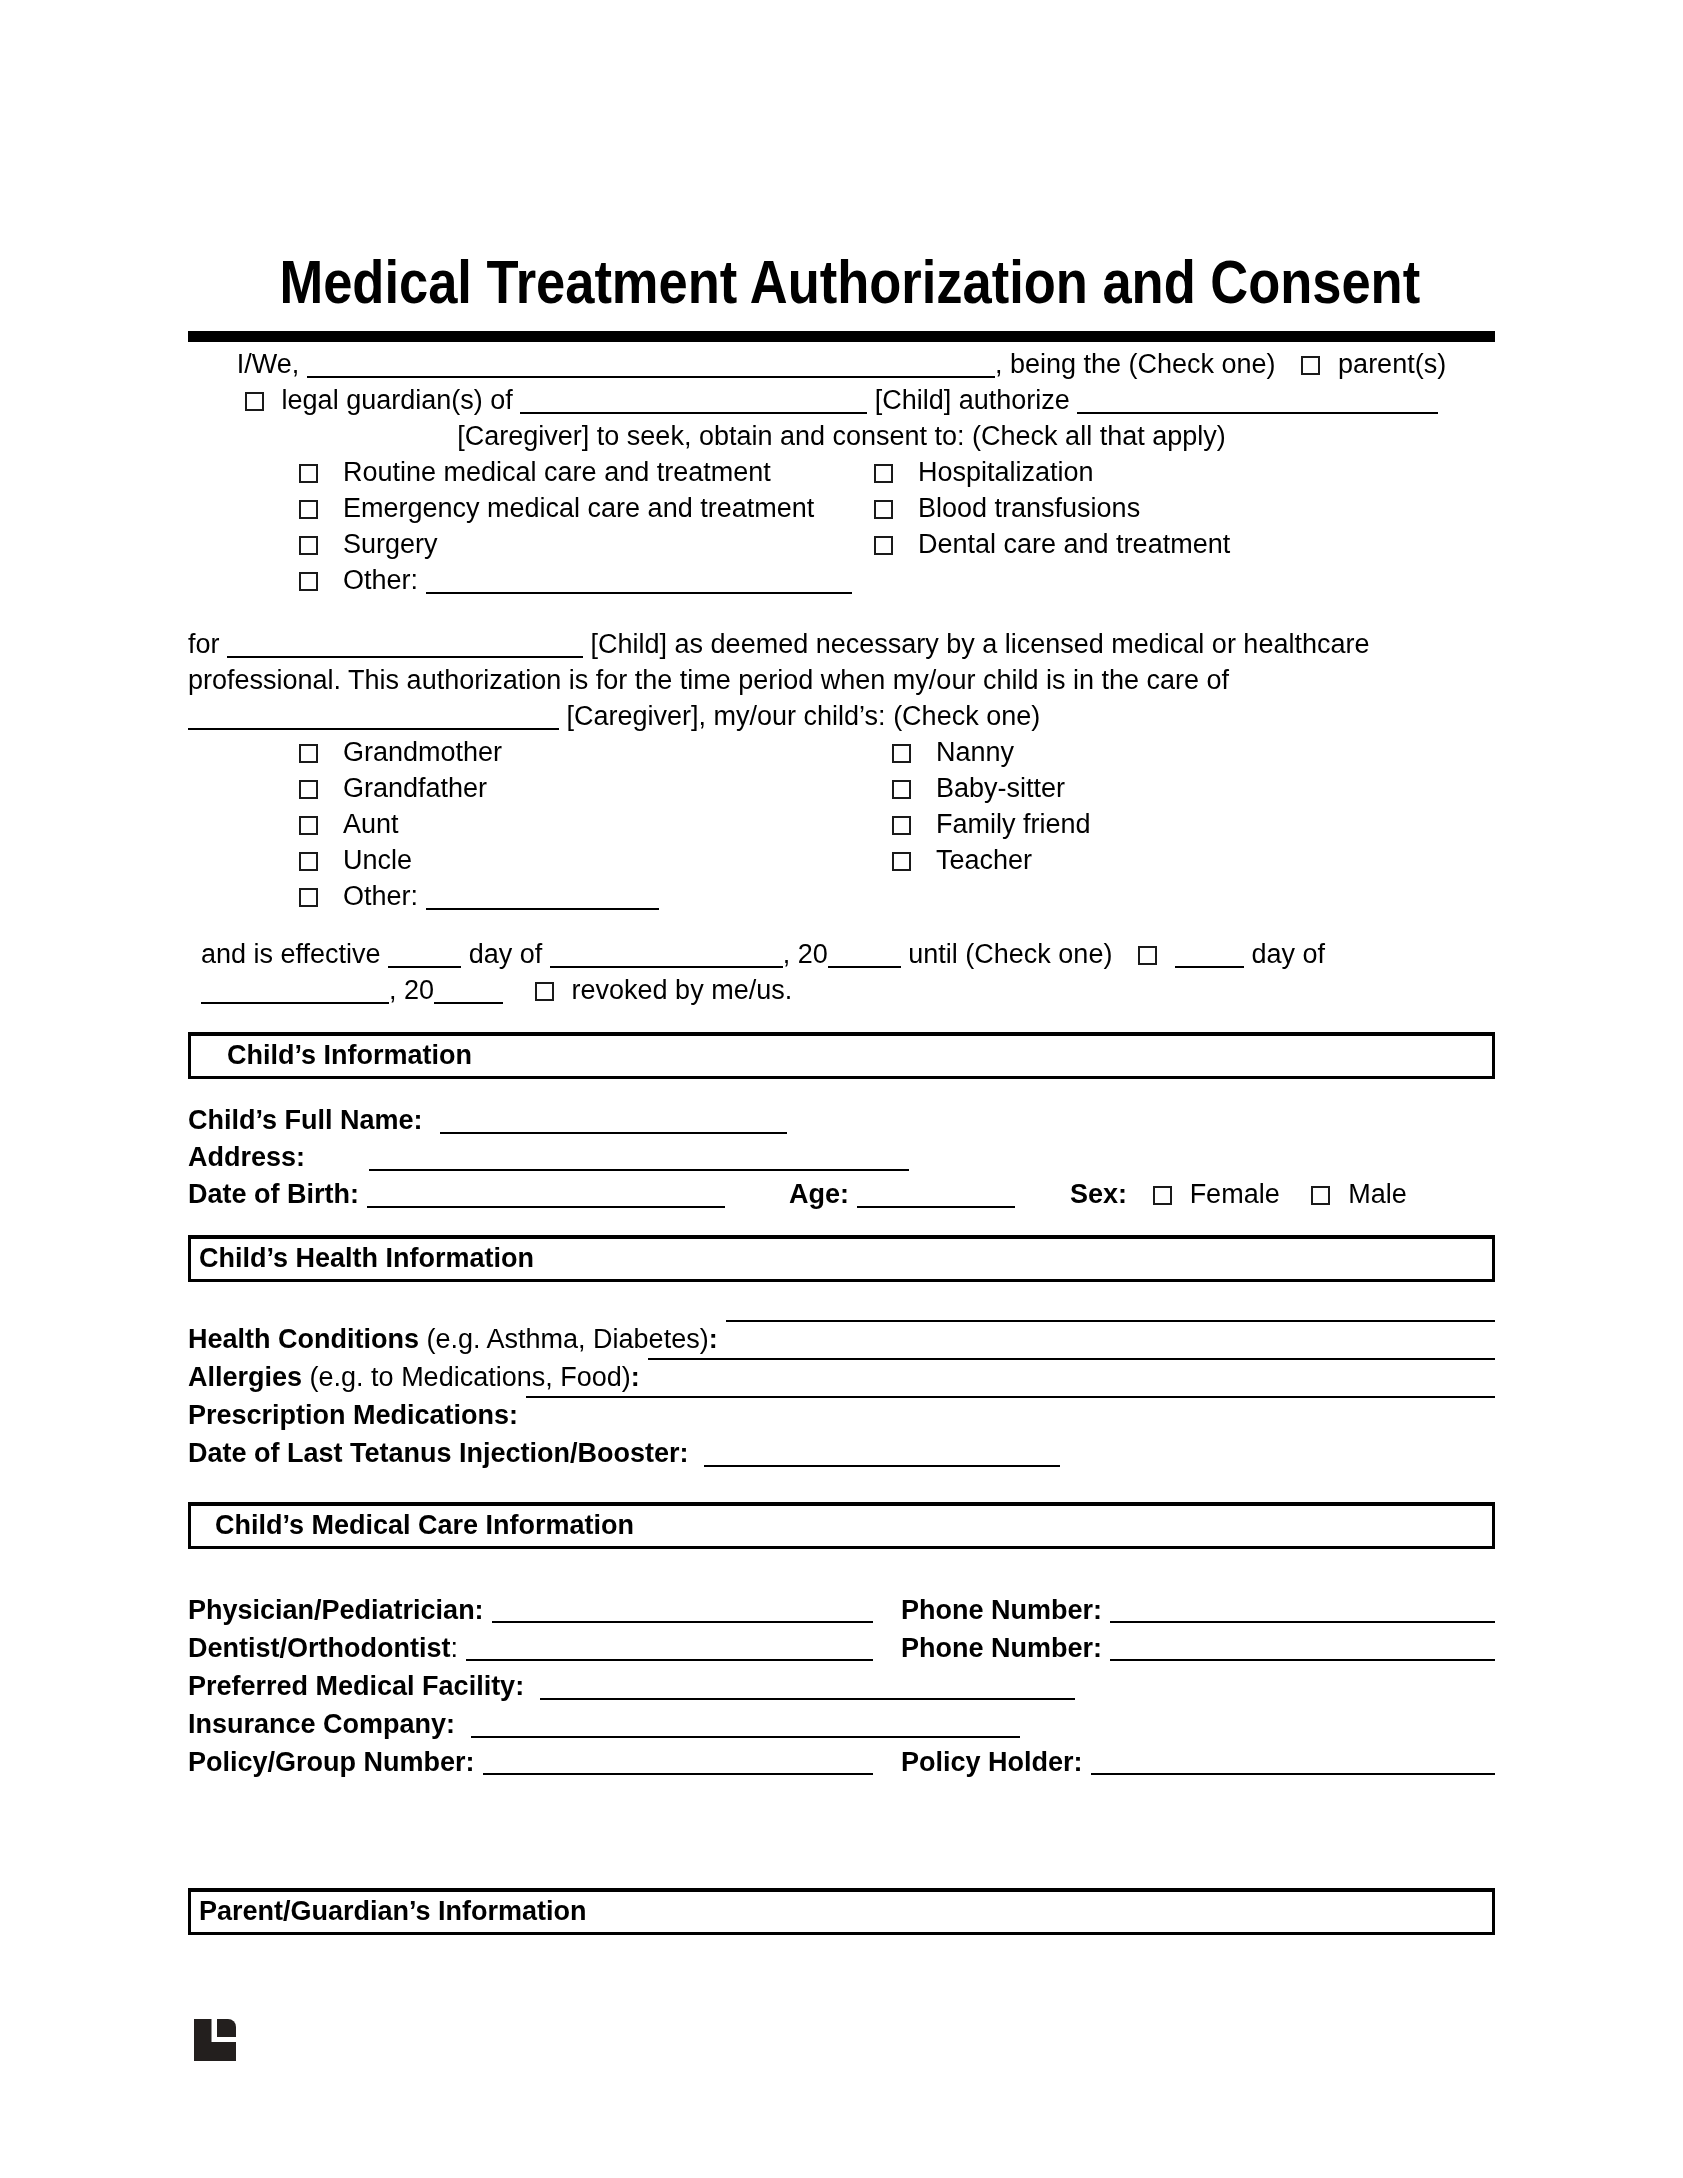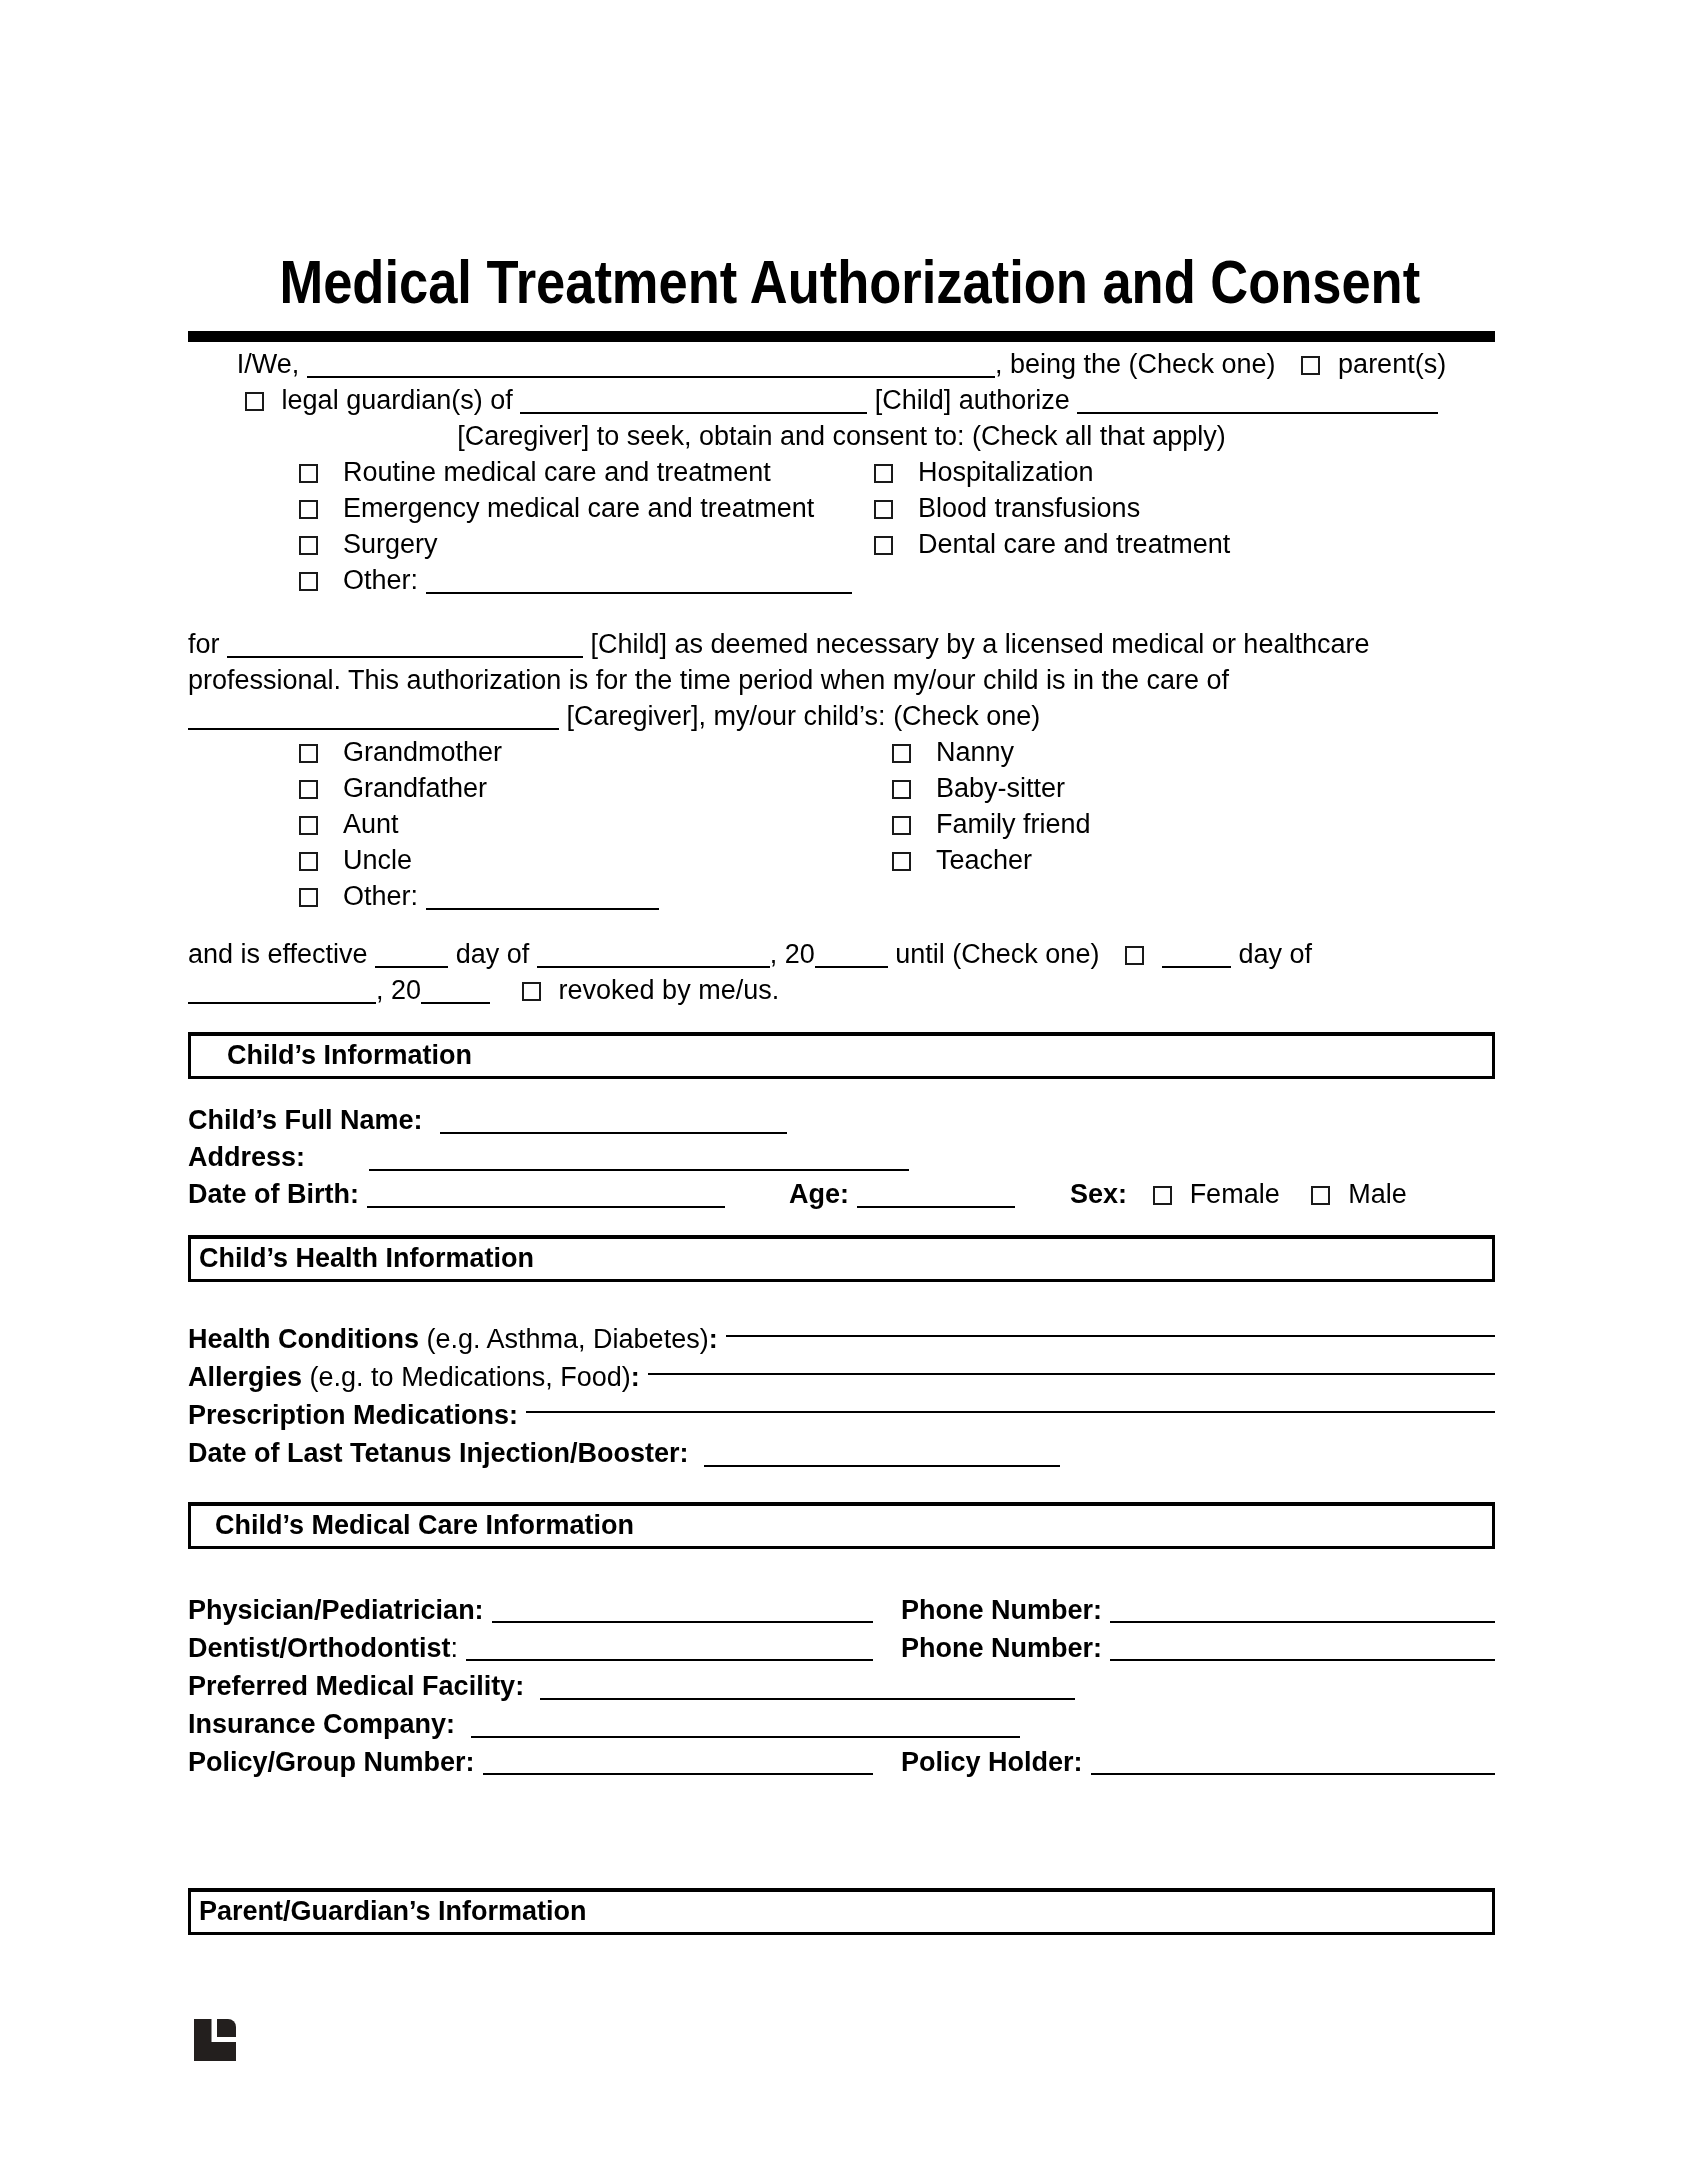--- a/index.html
+++ b/index.html
@@ -17,21 +17,21 @@
   }
   .title{
     margin-top:248px;
     font-size:61px;line-height:69px;font-weight:bold;
     text-align:center;white-space:nowrap;
     transform:scaleX(.86);transform-origin:center;
   }
   .title-rule{height:11px;background:#000;margin-top:14px;}
   .para{margin-top:4px;text-align:center;}
   .para2{margin-top:28px;}
-  .para3{margin-top:22px;}
+  .para3{margin-top:22px;margin-left:13px;}
   .line{white-space:nowrap;}
   .cb{
     display:inline-block;width:19px;height:19px;
     border:2px solid #1a1a1a;background:#fff;
     vertical-align:-2px;box-sizing:border-box;
   }
   .bl{
     display:inline-block;border-bottom:2px solid #000;
     height:24px;vertical-align:-5px;
   }
@@ -47,21 +47,21 @@
     font-weight:bold;line-height:33px;
     padding:3px 8px 4px 8px;
   }
   .mt-box1{margin-top:24px;padding-left:36px;}
   .mt-box2{margin-top:22px;}
   .mt-box3{margin-top:30px;padding-left:24px;}
   .mt-box4{margin-top:107px;}
   .fields{margin-top:23px;}
   .frow{line-height:37px;white-space:nowrap;}
   .hfields{margin-top:38px;}
-  .hrow{display:flex;align-items:center;line-height:38px;white-space:nowrap;}
+  .hrow{display:flex;align-items:flex-start;line-height:38px;white-space:nowrap;}
   .hrow .fill{flex:1;border-bottom:2px solid #000;margin-bottom:6px;margin-left:8px;}
   .mcfields{margin-top:42px;}
   .mcrow{display:flex;align-items:flex-end;line-height:38px;white-space:nowrap;}
   .mc1{width:713px;display:flex;align-items:flex-end;}
   .mc2{flex:1;display:flex;align-items:flex-end;}
   .mcrow .fill{flex:1;border-bottom:2px solid #000;margin-bottom:6px;margin-left:8px;}
   .mc1 .fill{margin-right:28px;}
   b{font-weight:bold;}
   .lbl183{display:inline-block;width:181px;}
   .logo{margin-top:84px;margin-left:6px;width:42px;height:42px;}

